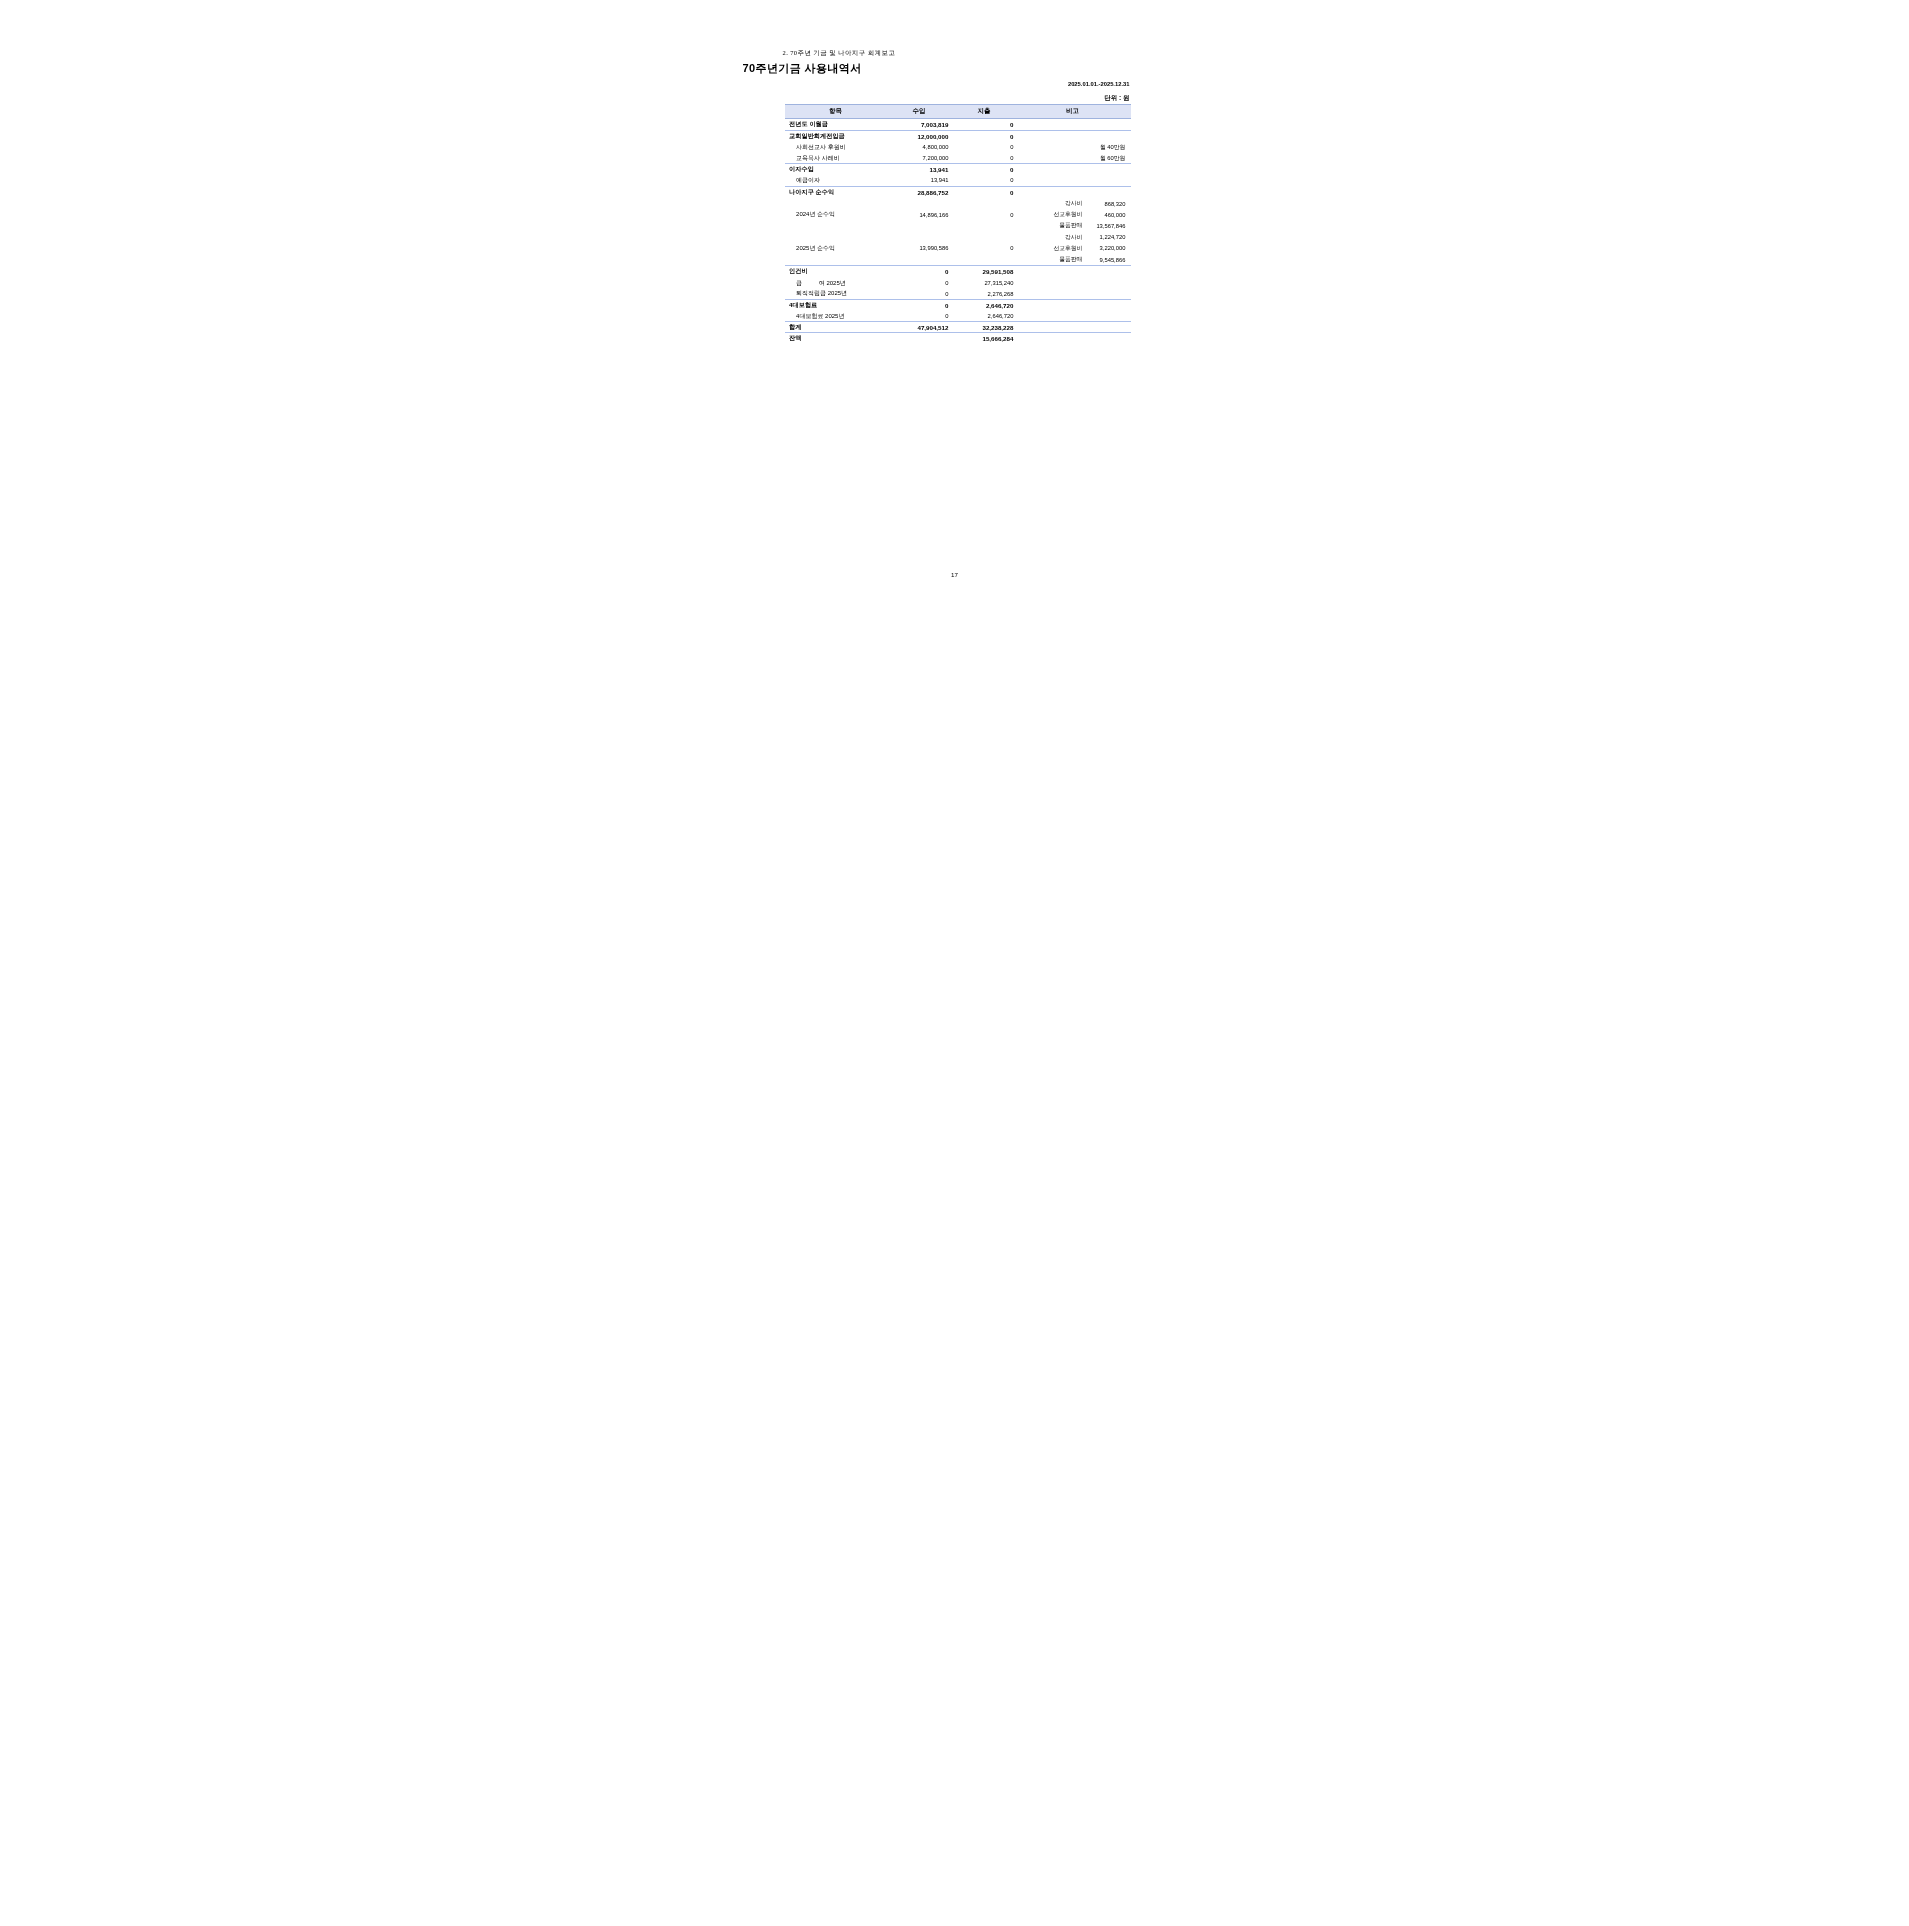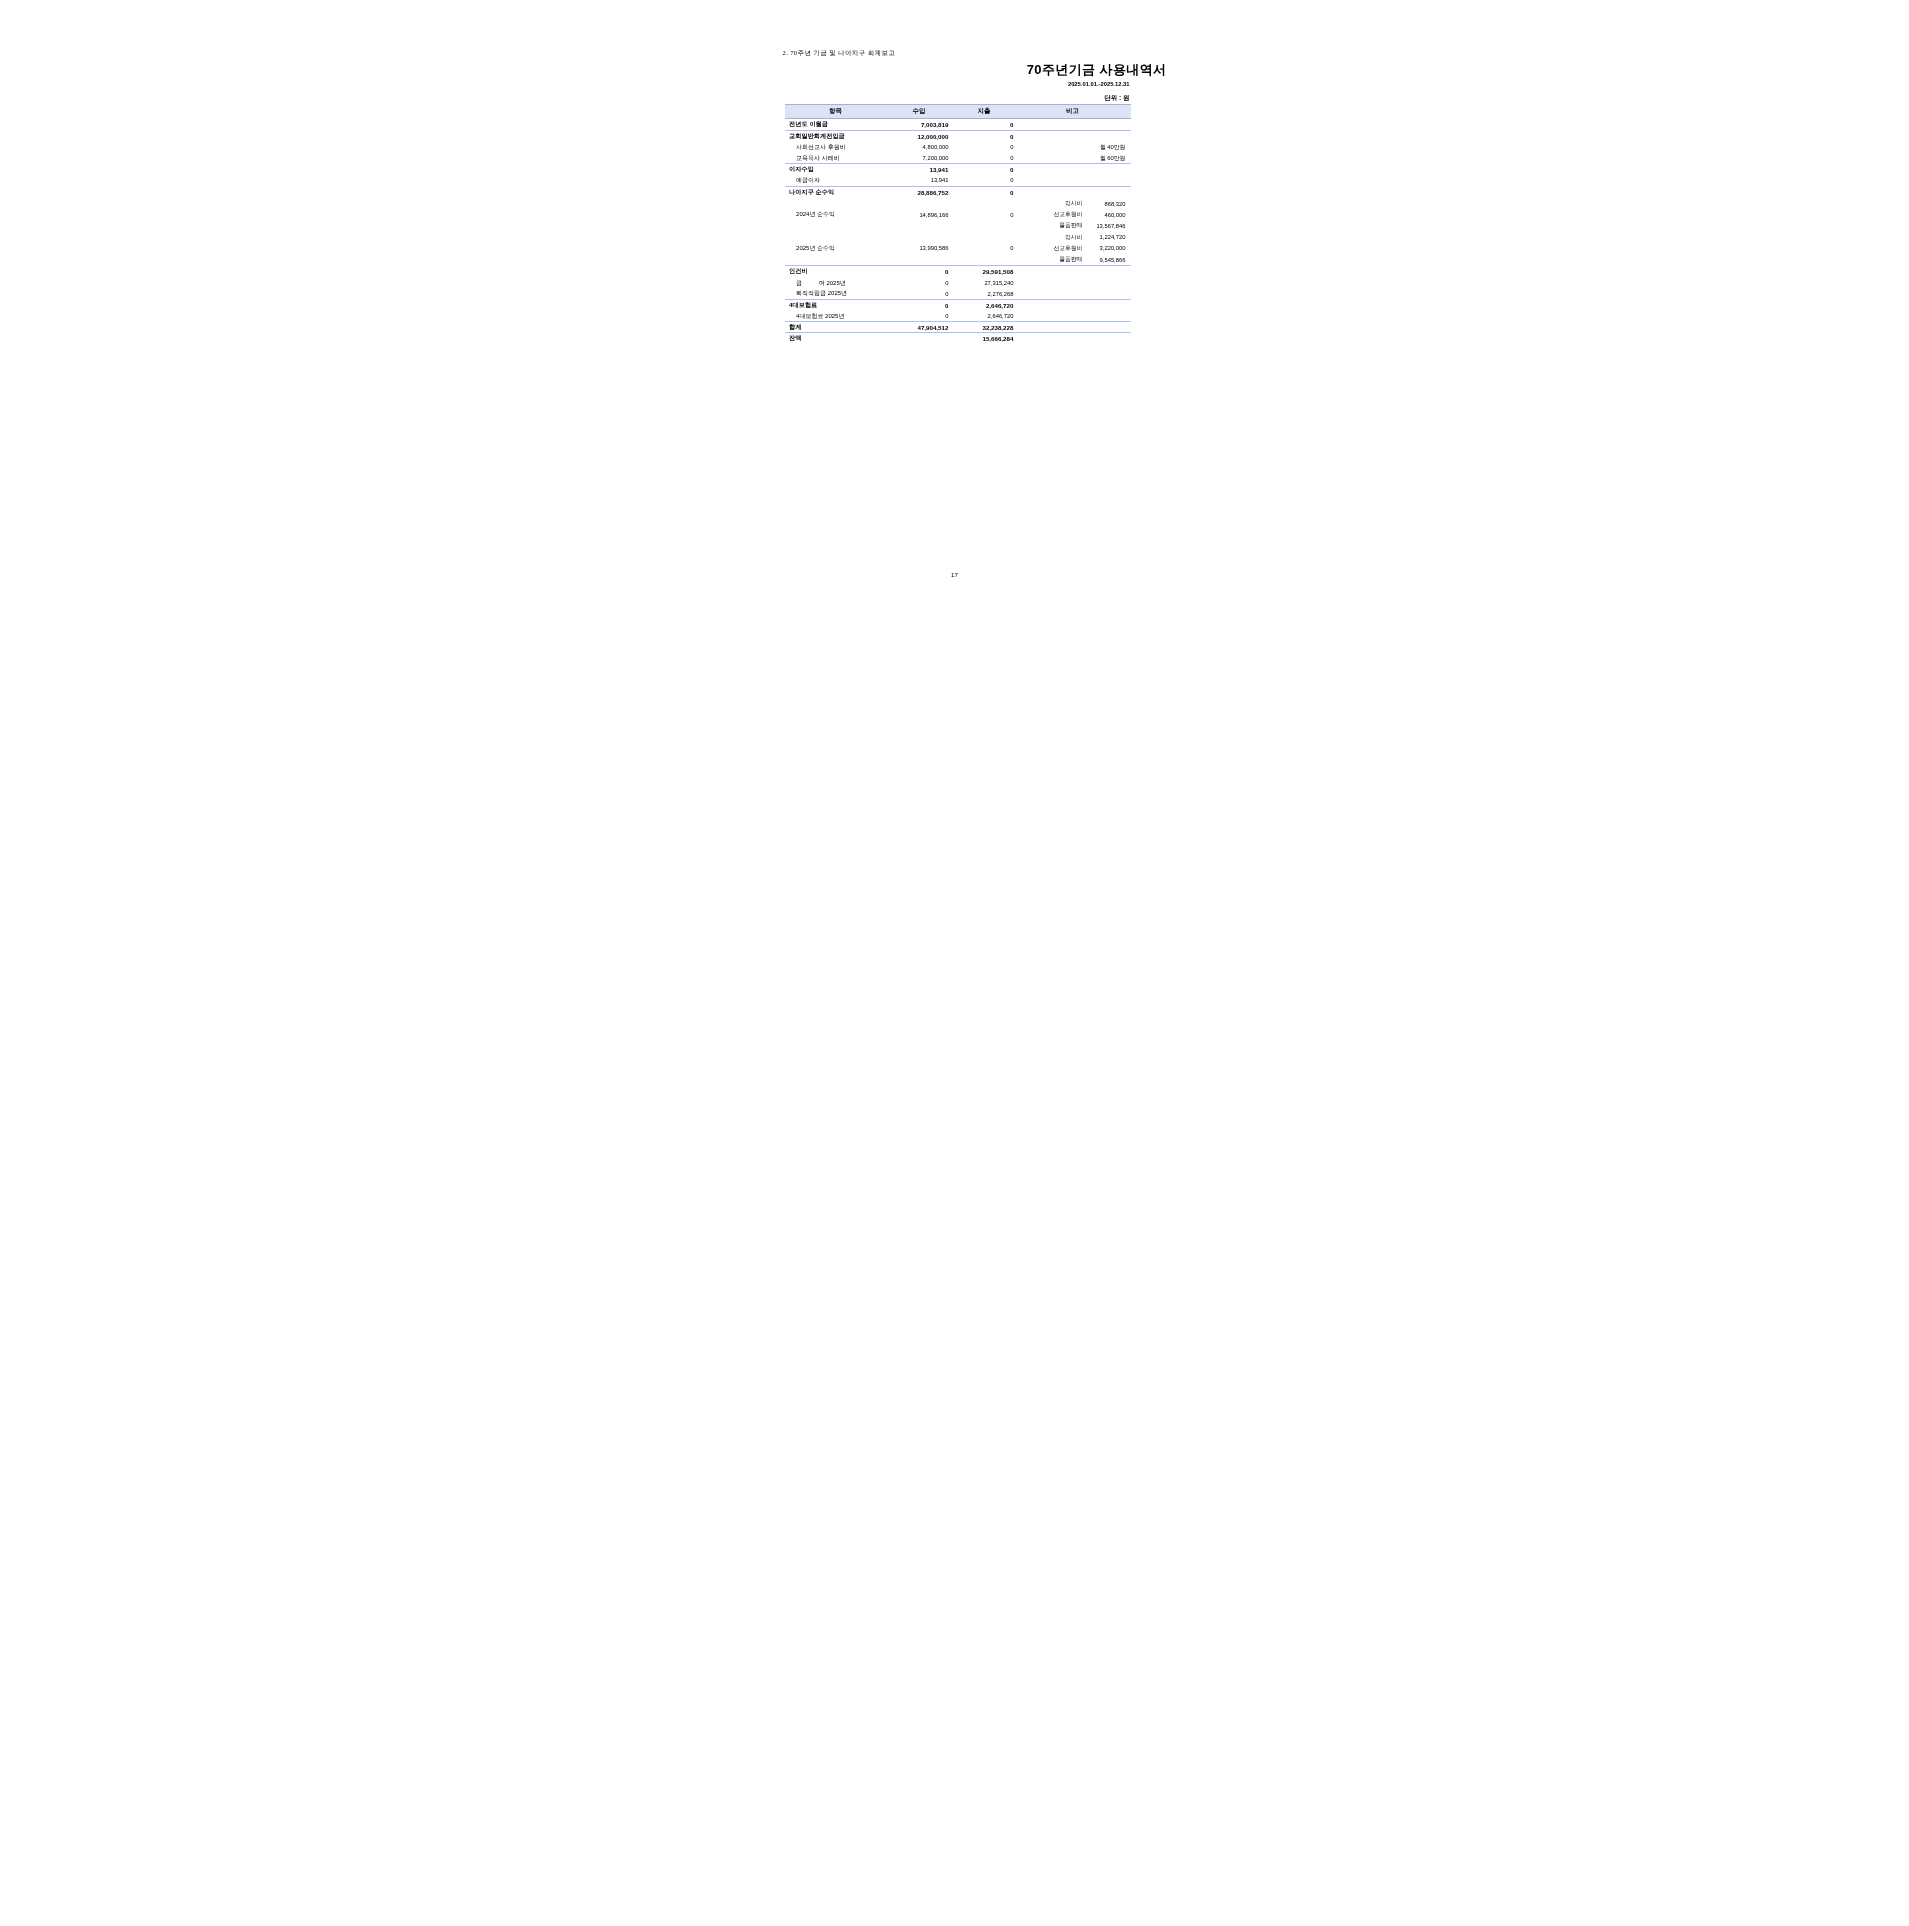--- a/index.html
+++ b/index.html
@@ -24,22 +24,22 @@
     font-family: "Liberation Serif", serif;
     font-size: 6.5px;
     letter-spacing: 0.4px;
     white-space: pre;
   }
   .report-title {
     position: absolute;
     left: 0;
     top: 61px;
     width: 424px;
-    text-align: right;
-    font-size: 13px;
+    text-align: left;
+    font-size: 11px;
     font-weight: bold;
     letter-spacing: 0.4px;
   }
   .report-period {
     position: absolute;
     right: 37px;
     top: 81px;
     font-size: 5.8px;
     font-weight: bold;
   }

